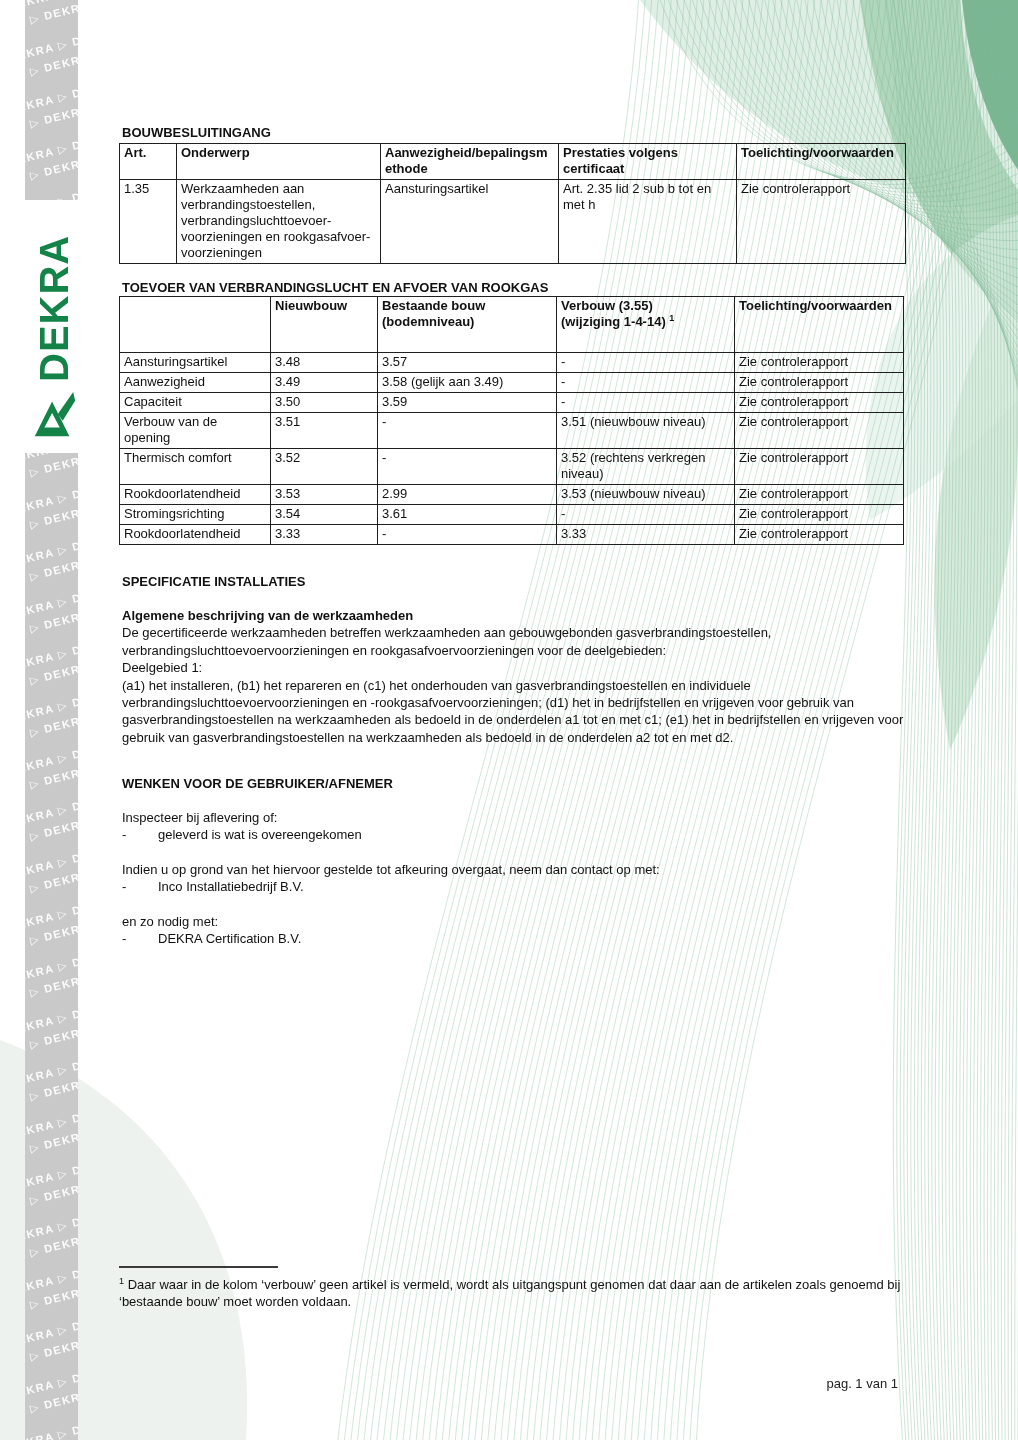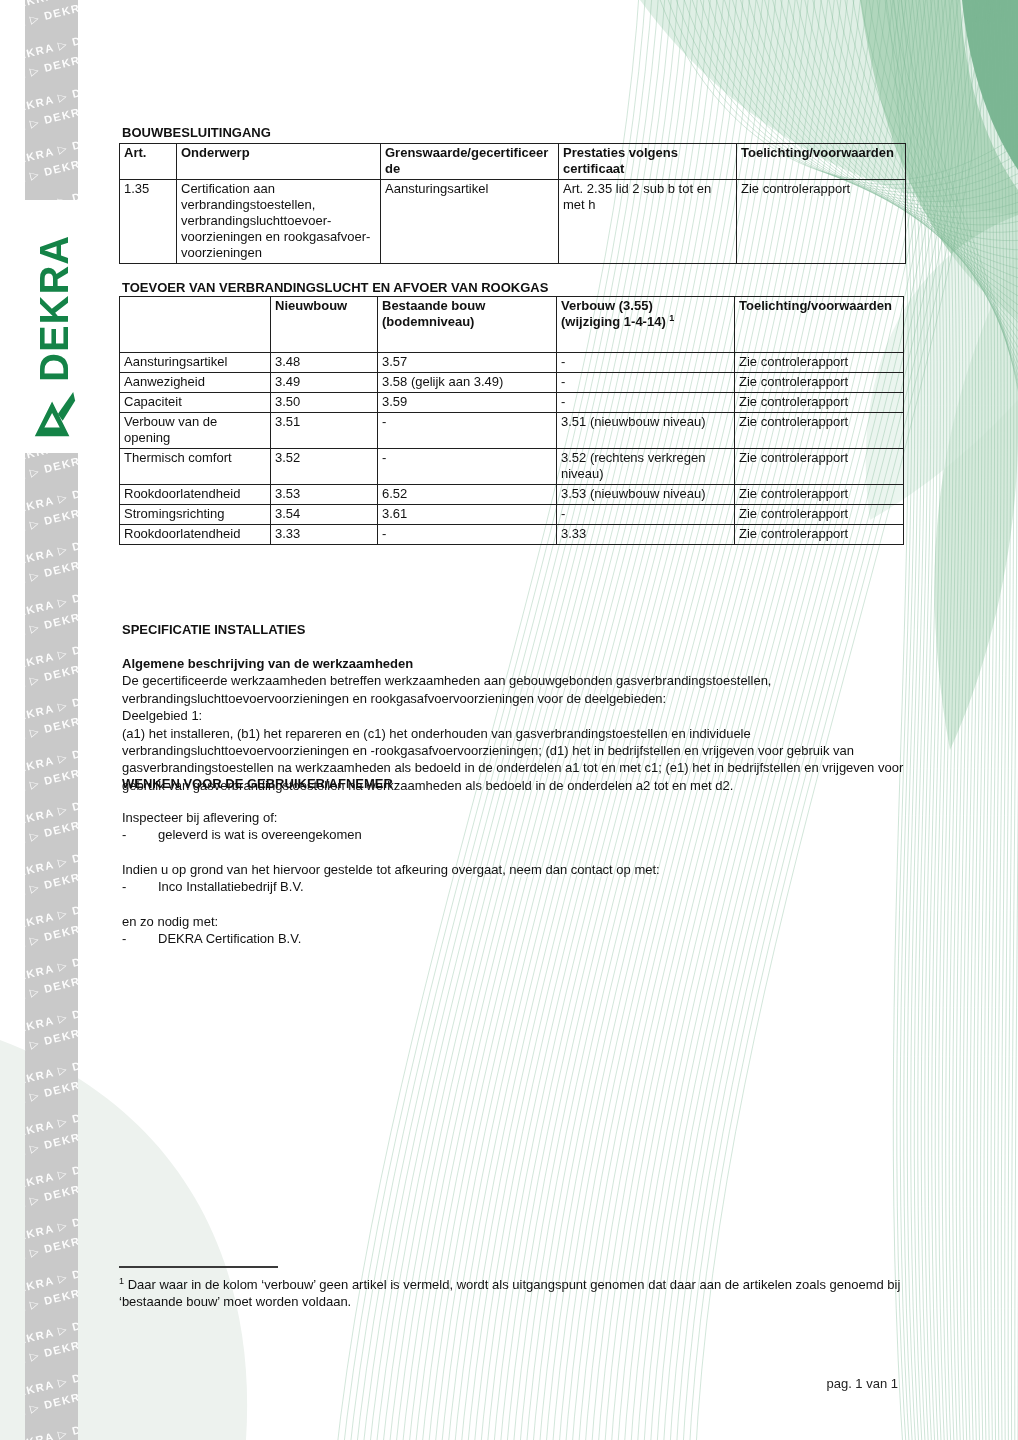--- a/index.html
+++ b/index.html
@@ -262,27 +262,27 @@
           <col style="width:57px">
           <col style="width:204px">
           <col style="width:178px">
           <col style="width:178px">
           <col style="width:169px">
         </colgroup>
       <tbody>
           <tr>
         <th>Art.</th>
         <th>Onderwerp</th>
-        <th>Grenswaarde/gecertificeerde</th>
+        <th>Aanwezigheid/bepalingsmethode</th>
         <th>Prestaties volgens certificaat</th>
         <th>Toelichting/voorwaarden</th>
       </tr>
       <tr>
         <td>1.35</td>
-        <td>Certification aan verbrandingstoestellen, verbrandingsluchttoevoer-voorzieningen en rookgasafvoer-voorzieningen</td>
+        <td>Werkzaamheden aan verbrandingstoestellen, verbrandingsluchttoevoer-voorzieningen en rookgasafvoer-voorzieningen</td>
         <td>Aansturingsartikel</td>
         <td>Art. 2.35 lid 2 sub b tot en met h</td>
         <td>Zie controlerapport</td>
       </tr>
     </tbody>
       </table>
 
     <h2 class="abs" style="left:122px;top:276px;">TOEVOER VAN VERBRANDINGSLUCHT EN AFVOER VAN ROOKGAS</h2>
 
     <table class="abs t2" style="left:119px;top:292px;width:784px;line-height:16px;">
@@ -333,42 +333,42 @@
       <tr>
         <td>Thermisch comfort</td>
         <td>3.52</td>
         <td>-</td>
         <td>3.52 (rechtens verkregen niveau)</td>
         <td>Zie controlerapport</td>
       </tr>
       <tr>
         <td>Rookdoorlatendheid</td>
         <td>3.53</td>
-        <td>6.52</td>
+        <td>2.99</td>
         <td>3.53 (nieuwbouw niveau)</td>
         <td>Zie controlerapport</td>
       </tr>
       <tr>
         <td>Stromingsrichting</td>
         <td>3.54</td>
         <td>3.61</td>
         <td>-</td>
         <td>Zie controlerapport</td>
       </tr>
       <tr>
         <td>Rookdoorlatendheid</td>
         <td>3.33</td>
         <td>-</td>
         <td>3.33</td>
         <td>Zie controlerapport</td>
       </tr>
     </tbody>
       </table>
 
-    <div class="abs body-text" style="left:122px;top:570px;width:783px;margin-top:48px;">
+    <div class="abs body-text" style="left:122px;top:570px;width:783px;">
       <h3>SPECIFICATIE INSTALLATIES</h3>
       <div class="spacer"></div>
       <div class="bold">Algemene beschrijving van de werkzaamheden</div>
       <div>De gecertificeerde werkzaamheden betreffen werkzaamheden aan gebouwgebonden gasverbrandingstoestellen, verbrandingsluchttoevoervoorzieningen en rookgasafvoervoorzieningen voor de deelgebieden:</div>
       <div>Deelgebied 1:</div>
       <div>(a1) het installeren, (b1) het repareren en (c1) het onderhouden van gasverbrandingstoestellen en individuele verbrandingsluchttoevoervoorzieningen en -rookgasafvoervoorzieningen; (d1) het in bedrijfstellen en vrijgeven voor gebruik van gasverbrandingstoestellen na werkzaamheden als bedoeld in de onderdelen a1 tot en met c1; (e1) het in bedrijfstellen en vrijgeven voor gebruik van gasverbrandingstoestellen na werkzaamheden als bedoeld in de onderdelen a2 tot en met d2.</div>
     </div>
 
     <div class="abs body-text" style="left:122px;top:772px;width:783px;">
       <h3>WENKEN VOOR DE GEBRUIKER/AFNEMER</h3>

